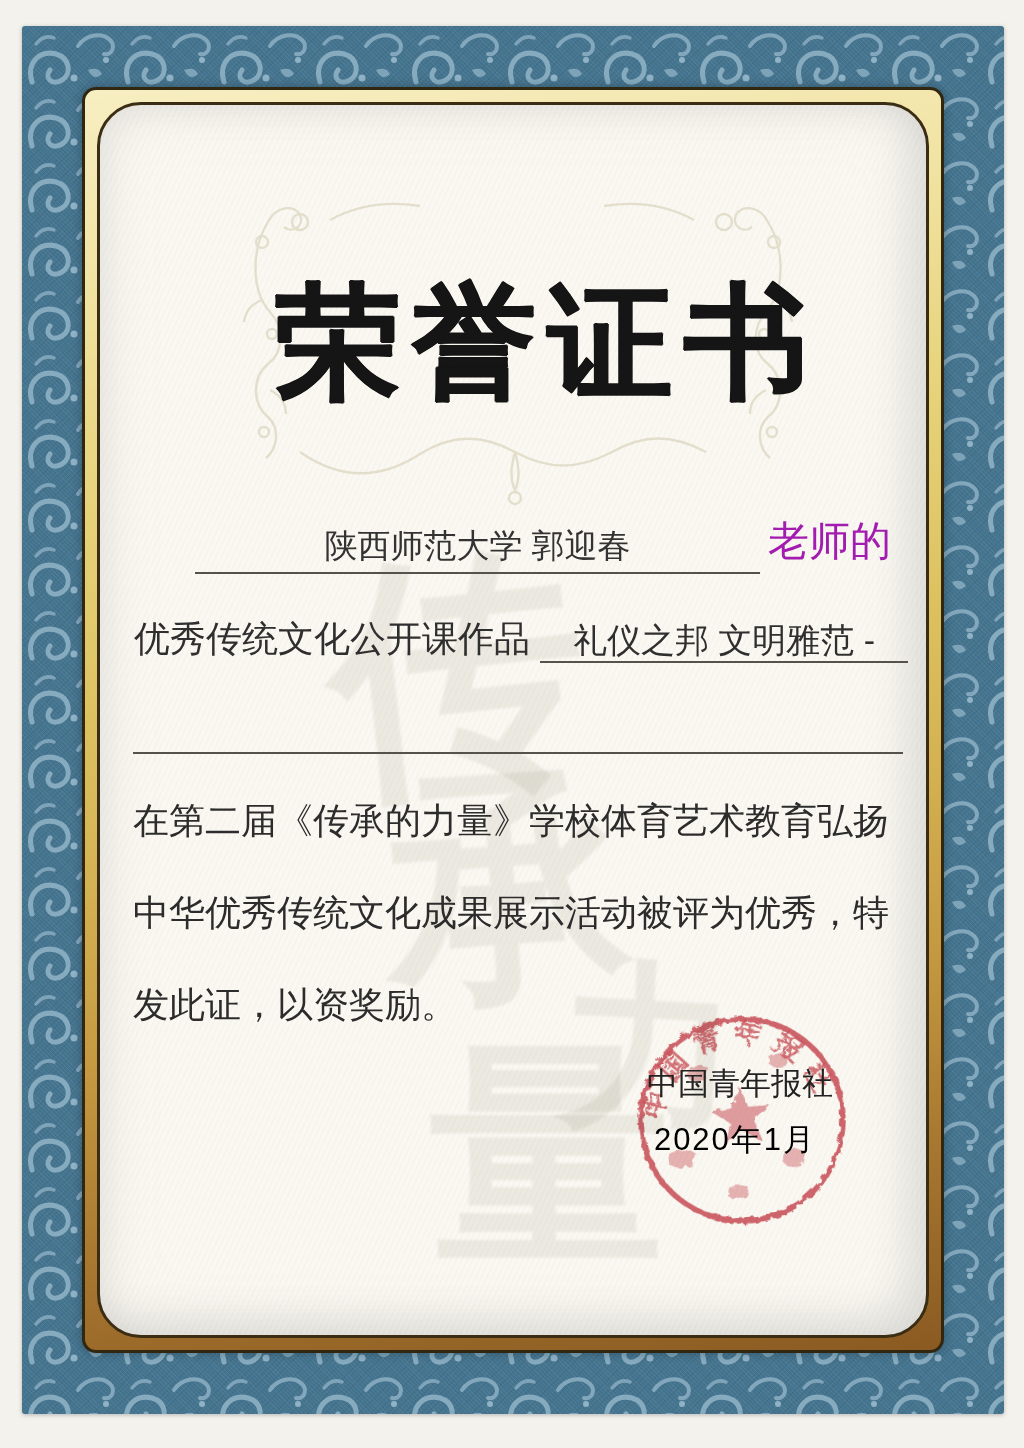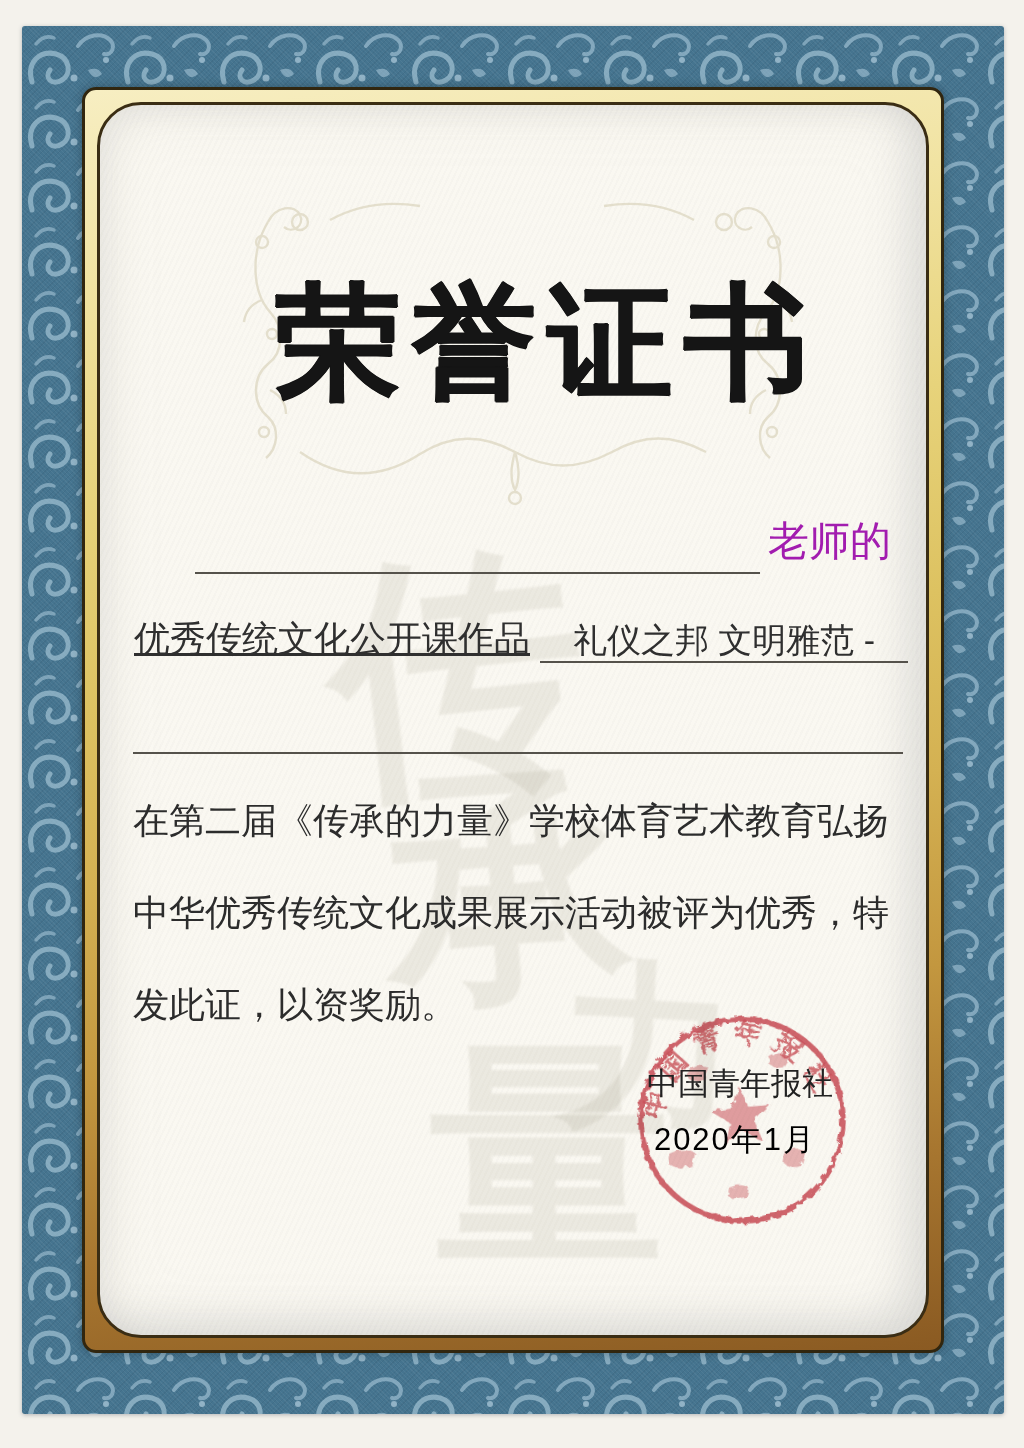--- a/index.html
+++ b/index.html
@@ -60,21 +60,21 @@
     text-align:center;font-size:124px;font-weight:900;
     letter-spacing:12px;color:#151515;line-height:1.08;
     text-shadow:1px 0 0 #151515,-1px 0 0 #151515,0 1px 0 #151515,0 -1px 0 #151515;
   }
   .t{position:absolute;color:#2f2f2f;white-space:nowrap;line-height:1.15;}
   .underline{position:absolute;border-bottom:2px solid #55524b;height:0;}
   .center{text-align:center;}
   .name-line{left:195px;top:527px;width:565px;font-size:33px;color:#333;}
   .ul-a{left:195px;top:572px;width:565px;}
   .suffix{left:768px;top:518px;font-size:41px;color:#a21caf;font-family:Liberation Serif, serif;}
-  .work-label{left:134px;top:618px;font-size:36px;text-decoration:underline;}
+  .work-label{left:134px;top:618px;font-size:36px;}
   .work-value1{left:540px;top:621px;width:368px;font-size:34px;}
   .ul-b{left:540px;top:661px;width:368px;}
   .work-value2{left:133px;top:711px;width:770px;font-size:35px;}
   .ul-c{left:133px;top:752px;width:770px;}
   .body-1{left:133px;top:800px;font-size:36px;color:#2c2c2c;text-align:center;}
   .body-2{left:133px;top:892px;font-size:36px;color:#2c2c2c;}
   .body-3{left:133px;top:984px;font-size:36px;color:#2c2c2c;}
   .issuer{left:628px;top:1066px;width:224px;font-size:31px;color:#222;z-index:6;}
   .date{left:628px;top:1122px;width:214px;font-size:31px;color:#000000;letter-spacing:2px;z-index:6;}
   .seal{
@@ -129,20 +129,21 @@
     </g>
   </svg>
 
   <div class="watermark-char" style="left:330px;top:545px;font-size:255px;transform:rotate(-6deg);">传</div>
   <div class="watermark-char" style="left:385px;top:765px;font-size:245px;transform:rotate(-4deg);">承</div>
   <div class="watermark-char" style="left:560px;top:958px;font-size:180px;transform:rotate(3deg);">力</div>
   <div class="watermark-char" style="left:430px;top:1035px;font-size:240px;">量</div>
 
   <div class="cert-title">荣誉证书</div>
 
+  <div class="t name-line center">陕西师范大学 郭迎春</div>
   <div class="underline ul-a"></div>
   <div class="t suffix">老师的</div>
 
   <div class="t work-label">优秀传统文化公开课作品</div>
   <div class="t work-value1 center">礼仪之邦  文明雅范 -</div>
   <div class="underline ul-b"></div>
   <div class="underline ul-c"></div>
 
   <div class="t body-1">在第二届《传承的力量》学校体育艺术教育弘扬</div>
   <div class="t body-2">中华优秀传统文化成果展示活动被评为优秀，特</div>

